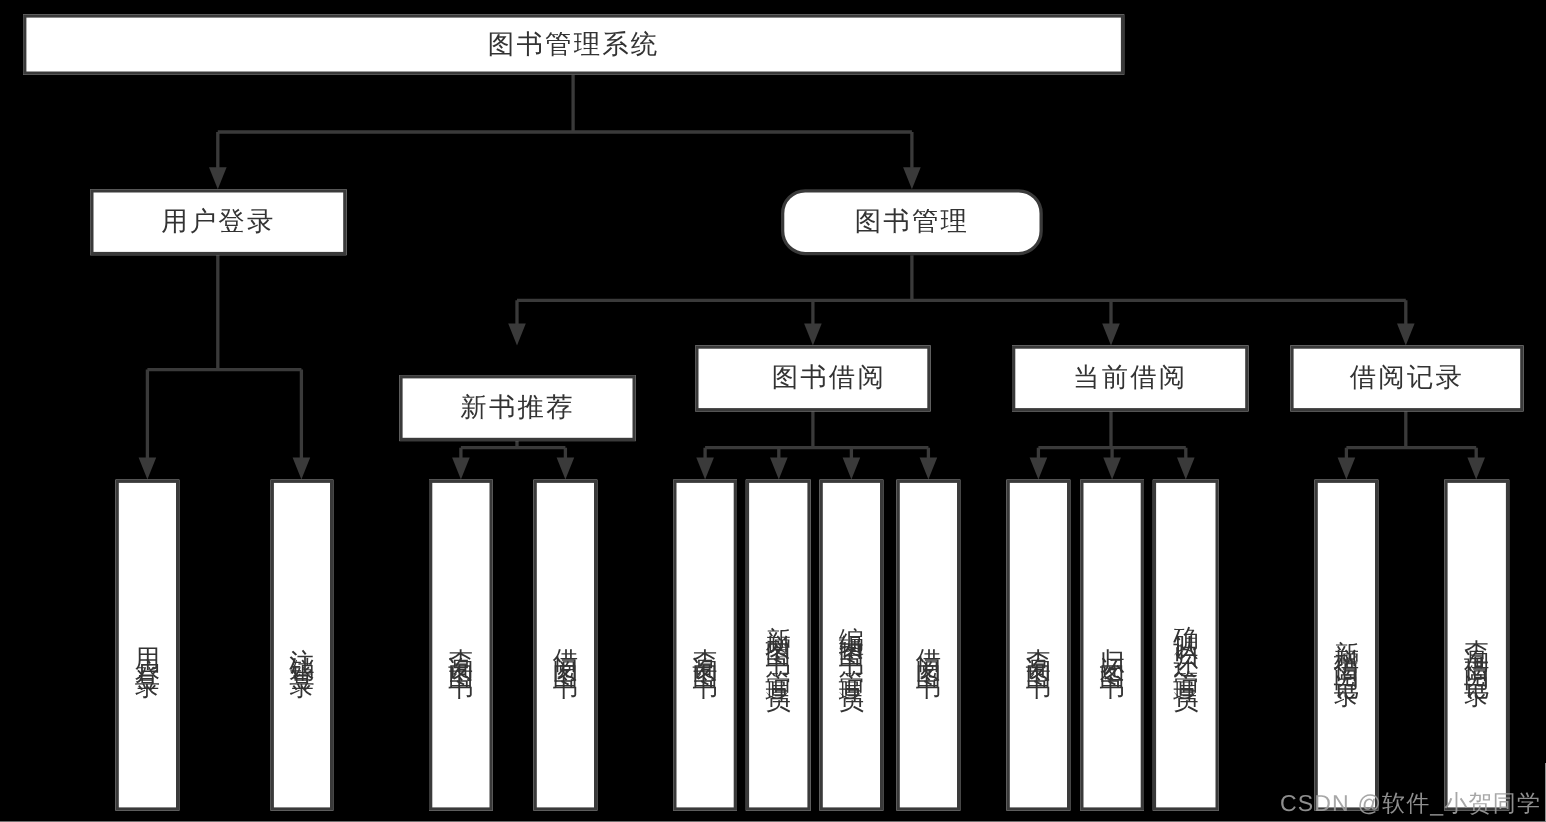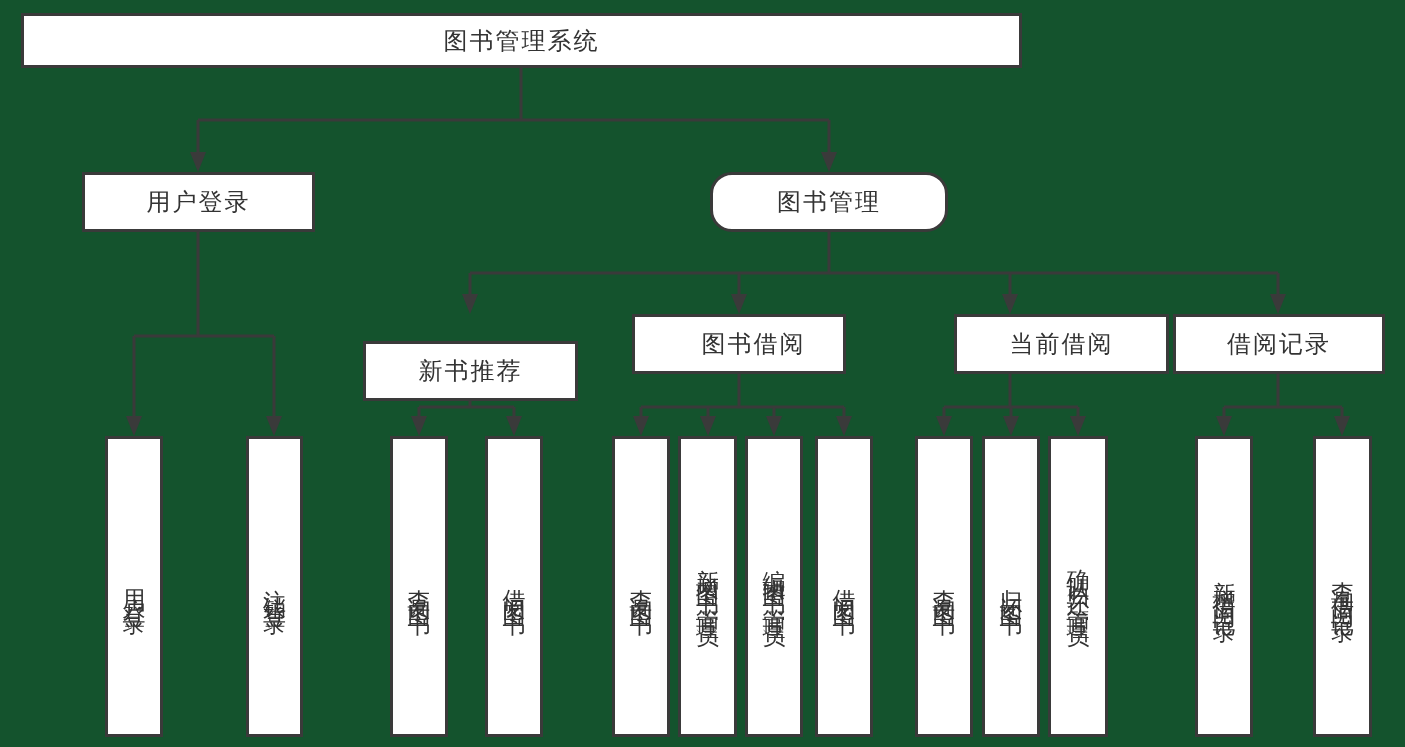--- a/index.html
+++ b/index.html
@@ -1,20 +1,20 @@
 <!DOCTYPE html>
 <html><head>
 <meta charset="utf-8">
 <style>
   html,body{margin:0;padding:0;background:#ffffff;}
   .canvas{
     position:relative;
     width:1405px;
     height:747px;
-    background:#14532d;
+    background:#000000;
     overflow:hidden;
     font-family:"Liberation Sans","DejaVu Sans",sans-serif;
   }
   svg.wires{position:absolute;left:0;top:0;z-index:1;}
   .node{
     position:absolute;
     box-sizing:border-box;
     background:#ffffff;
     border:3px solid #3a3a3a;
     display:flex;
@@ -82,34 +82,35 @@
     </g>
   </svg>
 
   <div class="node hbox" style="left:21px;top:13px;width:1001px;height:55px;">图书管理系统</div>
 
   <div class="node hbox" style="left:82px;top:172px;width:233px;height:60px;">用户登录</div>
   <div class="node hbox" style="left:710px;top:172px;width:238px;height:60px;border-radius:22px;">图书管理</div>
 
   <div class="node hbox" style="left:363px;top:314px;width:215px;height:60px;margin-top:27px;">新书推荐</div>
   <div class="node hbox" style="left:632px;top:314px;width:214px;height:60px;padding-left:29px;">图书借阅</div>
-  <div class="node hbox" style="left:954px;top:314px;width:215px;height:60px;">当前借阅</div>
+  <div class="node hbox" style="left:920px;top:314px;width:215px;height:60px;">当前借阅</div>
   <div class="node hbox" style="left:1173px;top:314px;width:212px;height:60px;">借阅记录</div>
 
   <div class="node vbox" style="left:105px;top:436px;width:58px;height:301px;">用户登录</div>
   <div class="node vbox" style="left:246px;top:436px;width:57px;height:301px;">注销登录</div>
 
   <div class="node vbox" style="left:390px;top:436px;width:58px;height:301px;">查询图书</div>
   <div class="node vbox" style="left:485px;top:436px;width:58px;height:301px;">借阅图书</div>
 
   <div class="node vbox" style="left:612px;top:436px;width:58px;height:301px;">查询图书</div>
   <div class="node vbox" style="left:678px;top:436px;width:59px;height:301px;">新增图书（管理员）</div>
   <div class="node vbox" style="left:745px;top:436px;width:58px;height:301px;">编辑图书（管理员）</div>
   <div class="node vbox" style="left:815px;top:436px;width:58px;height:301px;">借阅图书</div>
 
   <div class="node vbox" style="left:915px;top:436px;width:58px;height:301px;">查询图书</div>
   <div class="node vbox" style="left:982px;top:436px;width:58px;height:301px;">归还图书</div>
   <div class="node vbox" style="left:1048px;top:436px;width:60px;height:301px;">确认归还（管理员）</div>
 
   <div class="node vbox" style="left:1195px;top:436px;width:58px;height:301px;">新增借阅记录</div>
   <div class="node vbox" style="left:1313px;top:436px;width:59px;height:301px;">查询借阅记录</div>
 
+  <div class="watermark">CSDN @软件_小贺同学</div>
 </div>
 
 </body></html>

